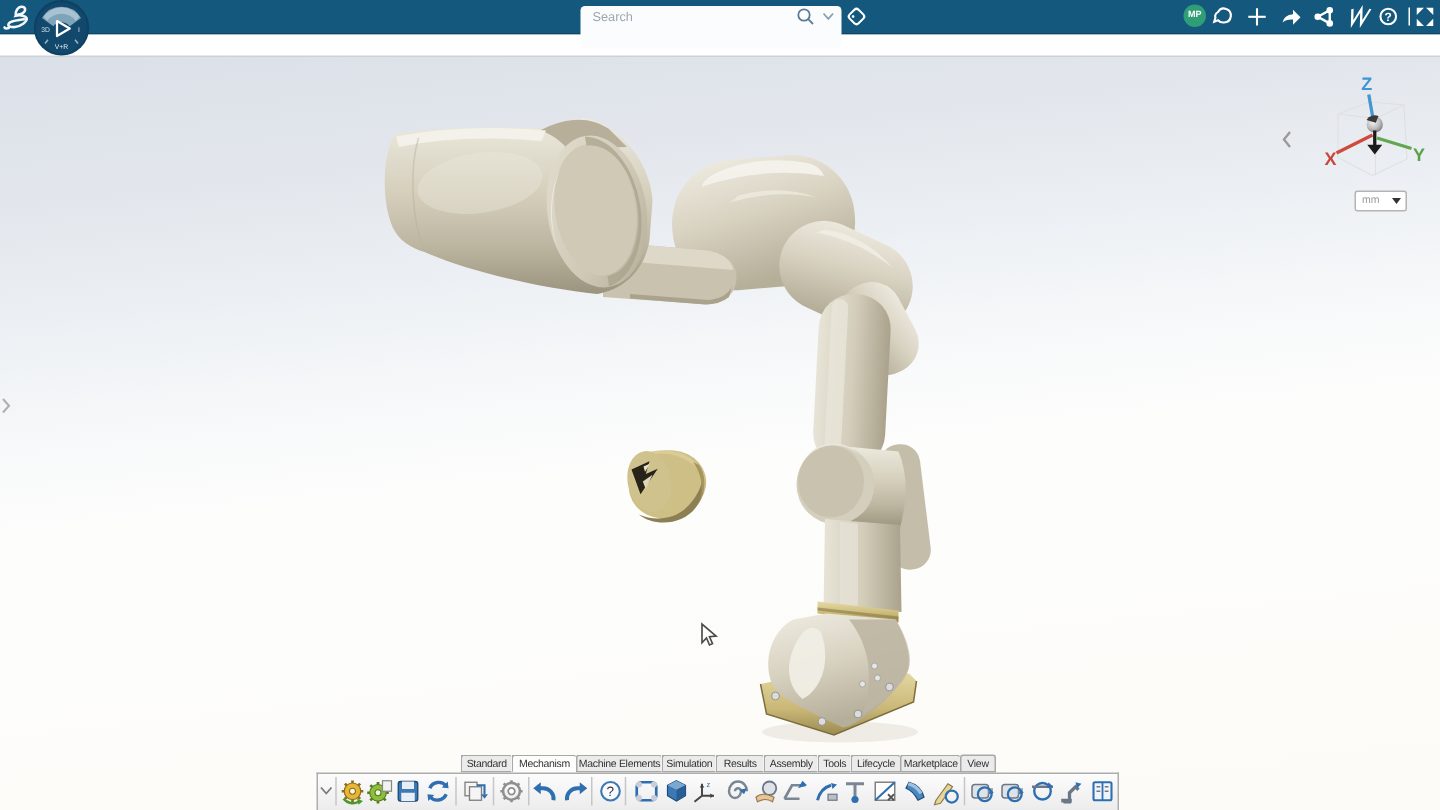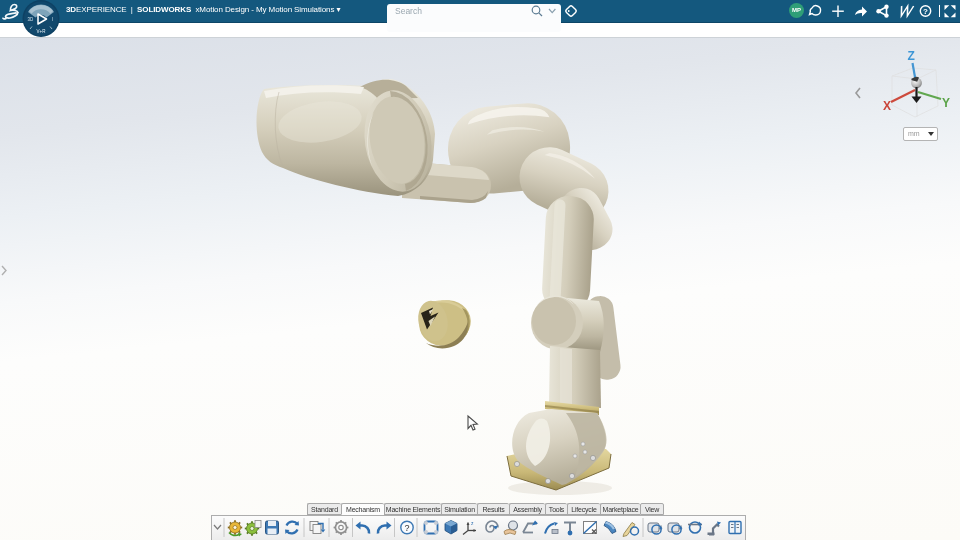--- a/index.html
+++ b/index.html
@@ -222,21 +222,20 @@
       <line x1="939.5" y1="5" x2="939.5" y2="17" stroke-width="1"></line>
       <g stroke="none" fill="#fff">
         <path d="M944.5,10 l0,-4.8 l4.8,0 z"></path>
         <path d="M955.5,10 l0,-4.8 l-4.8,0 z"></path>
         <path d="M944.5,12.5 l0,4.8 l4.8,0 z"></path>
         <path d="M955.5,12.5 l0,4.8 l-4.8,0 z"></path>
       </g>
     </g>
   </svg>
 
-  <div class="title"><b>3D</b>EXPERIENCE&nbsp; | &nbsp;<b>SOLIDWORKS</b>&nbsp; xMotion Design - My Motion Simulations <span style="font-size:8px;">▾</span></div>
   <div class="searchbox">
       <span class="ph">Search</span>
     <svg style="position:absolute;right:2px;top:0;" width="40" height="14" viewBox="0 0 40 14">
       <g stroke="#5c7c93" stroke-width="1.2" fill="none">
         <circle cx="17" cy="6" r="3.8"></circle>
         <line x1="19.8" y1="8.8" x2="23" y2="12"></line>
       </g>
       <path d="M30,5 l3.2,3.6 l3.2,-3.6" stroke="#8aa0af" stroke-width="1.2" fill="none"></path>
     </svg>
   </div>

